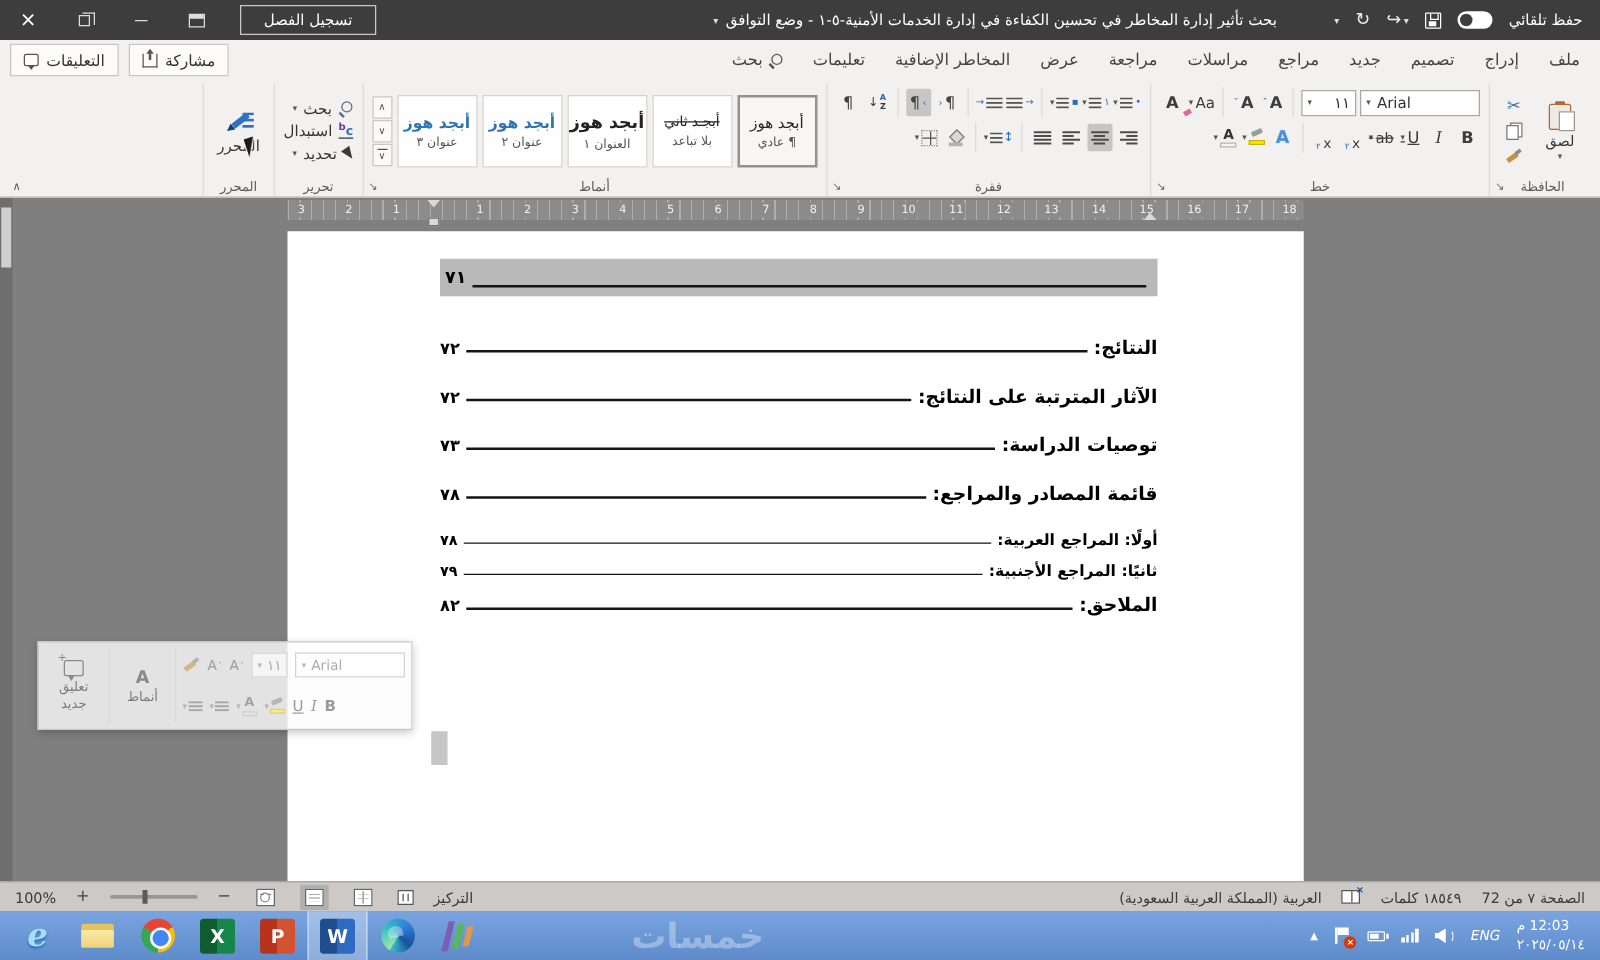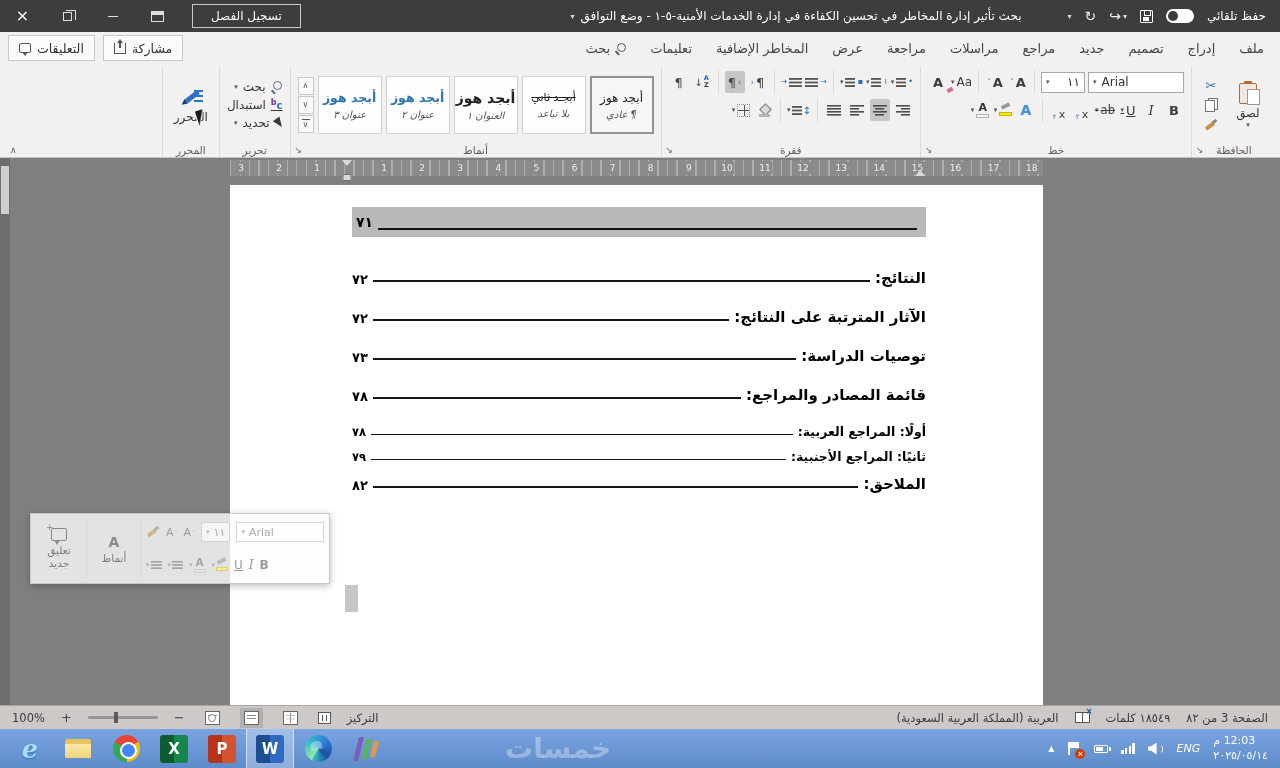--- a/index.html
+++ b/index.html
@@ -132,21 +132,21 @@
   .styles-content { display:flex; direction:rtl; gap:4px; align-items:center; flex:1; }
   .style-cards { display:flex; direction:rtl; gap:4px; }
   .style-card { width:64px; height:58px; background:#fefefe; border:1px solid #d4d2d0; display:flex;
     flex-direction:column; align-items:center; justify-content:center; gap:4px; padding:2px; }
   .style-card.selected { border:2px solid #94928f; background:#f7f6f5; }
   .s-sample { font-size:13px; font-weight:bold; color:#222; white-space:nowrap; }
   .k-normal .s-sample { font-weight:normal; font-size:12px; }
   .k-nospace .s-sample { font-weight:normal; font-size:11px; text-decoration:line-through; }
   .k-h1 .s-sample { font-size:14px; }
   .k-h2 .s-sample, .k-h3 .s-sample { color:#2e74b5; font-size:12.5px; }
-  .s-name { font-size:10px; color:#555; white-space:nowrap;font-style:italic; }
+  .s-name { font-size:10px; color:#555; white-space:nowrap; }
   .style-scroll { display:flex; flex-direction:column; gap:1px; }
   .sscr { width:16px; height:18px; border:1px solid #c9c7c5; background:#fbfaf9; display:flex;
     align-items:center; justify-content:center; font-size:8px; color:#555; flex-direction:column; line-height:1; }
   .sscr .bar { width:8px; border-top:1px solid #555; margin-bottom:1px; }
   
   .edit-col { display:flex; flex-direction:column; justify-content:center; gap:4px; flex:1; }
   .edit-row { display:flex; align-items:center; gap:5px; font-size:12px; color:#333; direction:rtl; }
   .ic-mag { width:12px; height:12px; position:relative; display:inline-block; }
   .ic-mag::before { content:""; position:absolute; top:0; right:1px; width:7px; height:7px; border:1.4px solid #5a6b8c; border-radius:50%; }
   .ic-mag::after { content:""; position:absolute; bottom:0; left:0; width:5px; height:1.6px; background:#5a6b8c; transform:rotate(45deg); }
@@ -728,21 +728,21 @@
         <span class="mb-ital">I</span>
         <span class="mb-bold">B</span>
       </div>
     </div>
   </div>
 </div>
 
 <div class="mouse"></div>
 
 <div class="statusbar">
-  <span>الصفحة 3 من ٨٢</span>
+  <span>الصفحة ٧ من 72</span>
   <span>١٨٥٤٩ كلمات</span>
   <span class="proof">
       <span class="px">×</span>
     </span>
   <span>العربية (المملكة العربية السعودية)</span>
   <span class="sb-spacer"></span>
   <span>التركيز</span>
   <span class="fic"></span>
   <span class="vslot">
       <span class="vic vic-read"></span>

